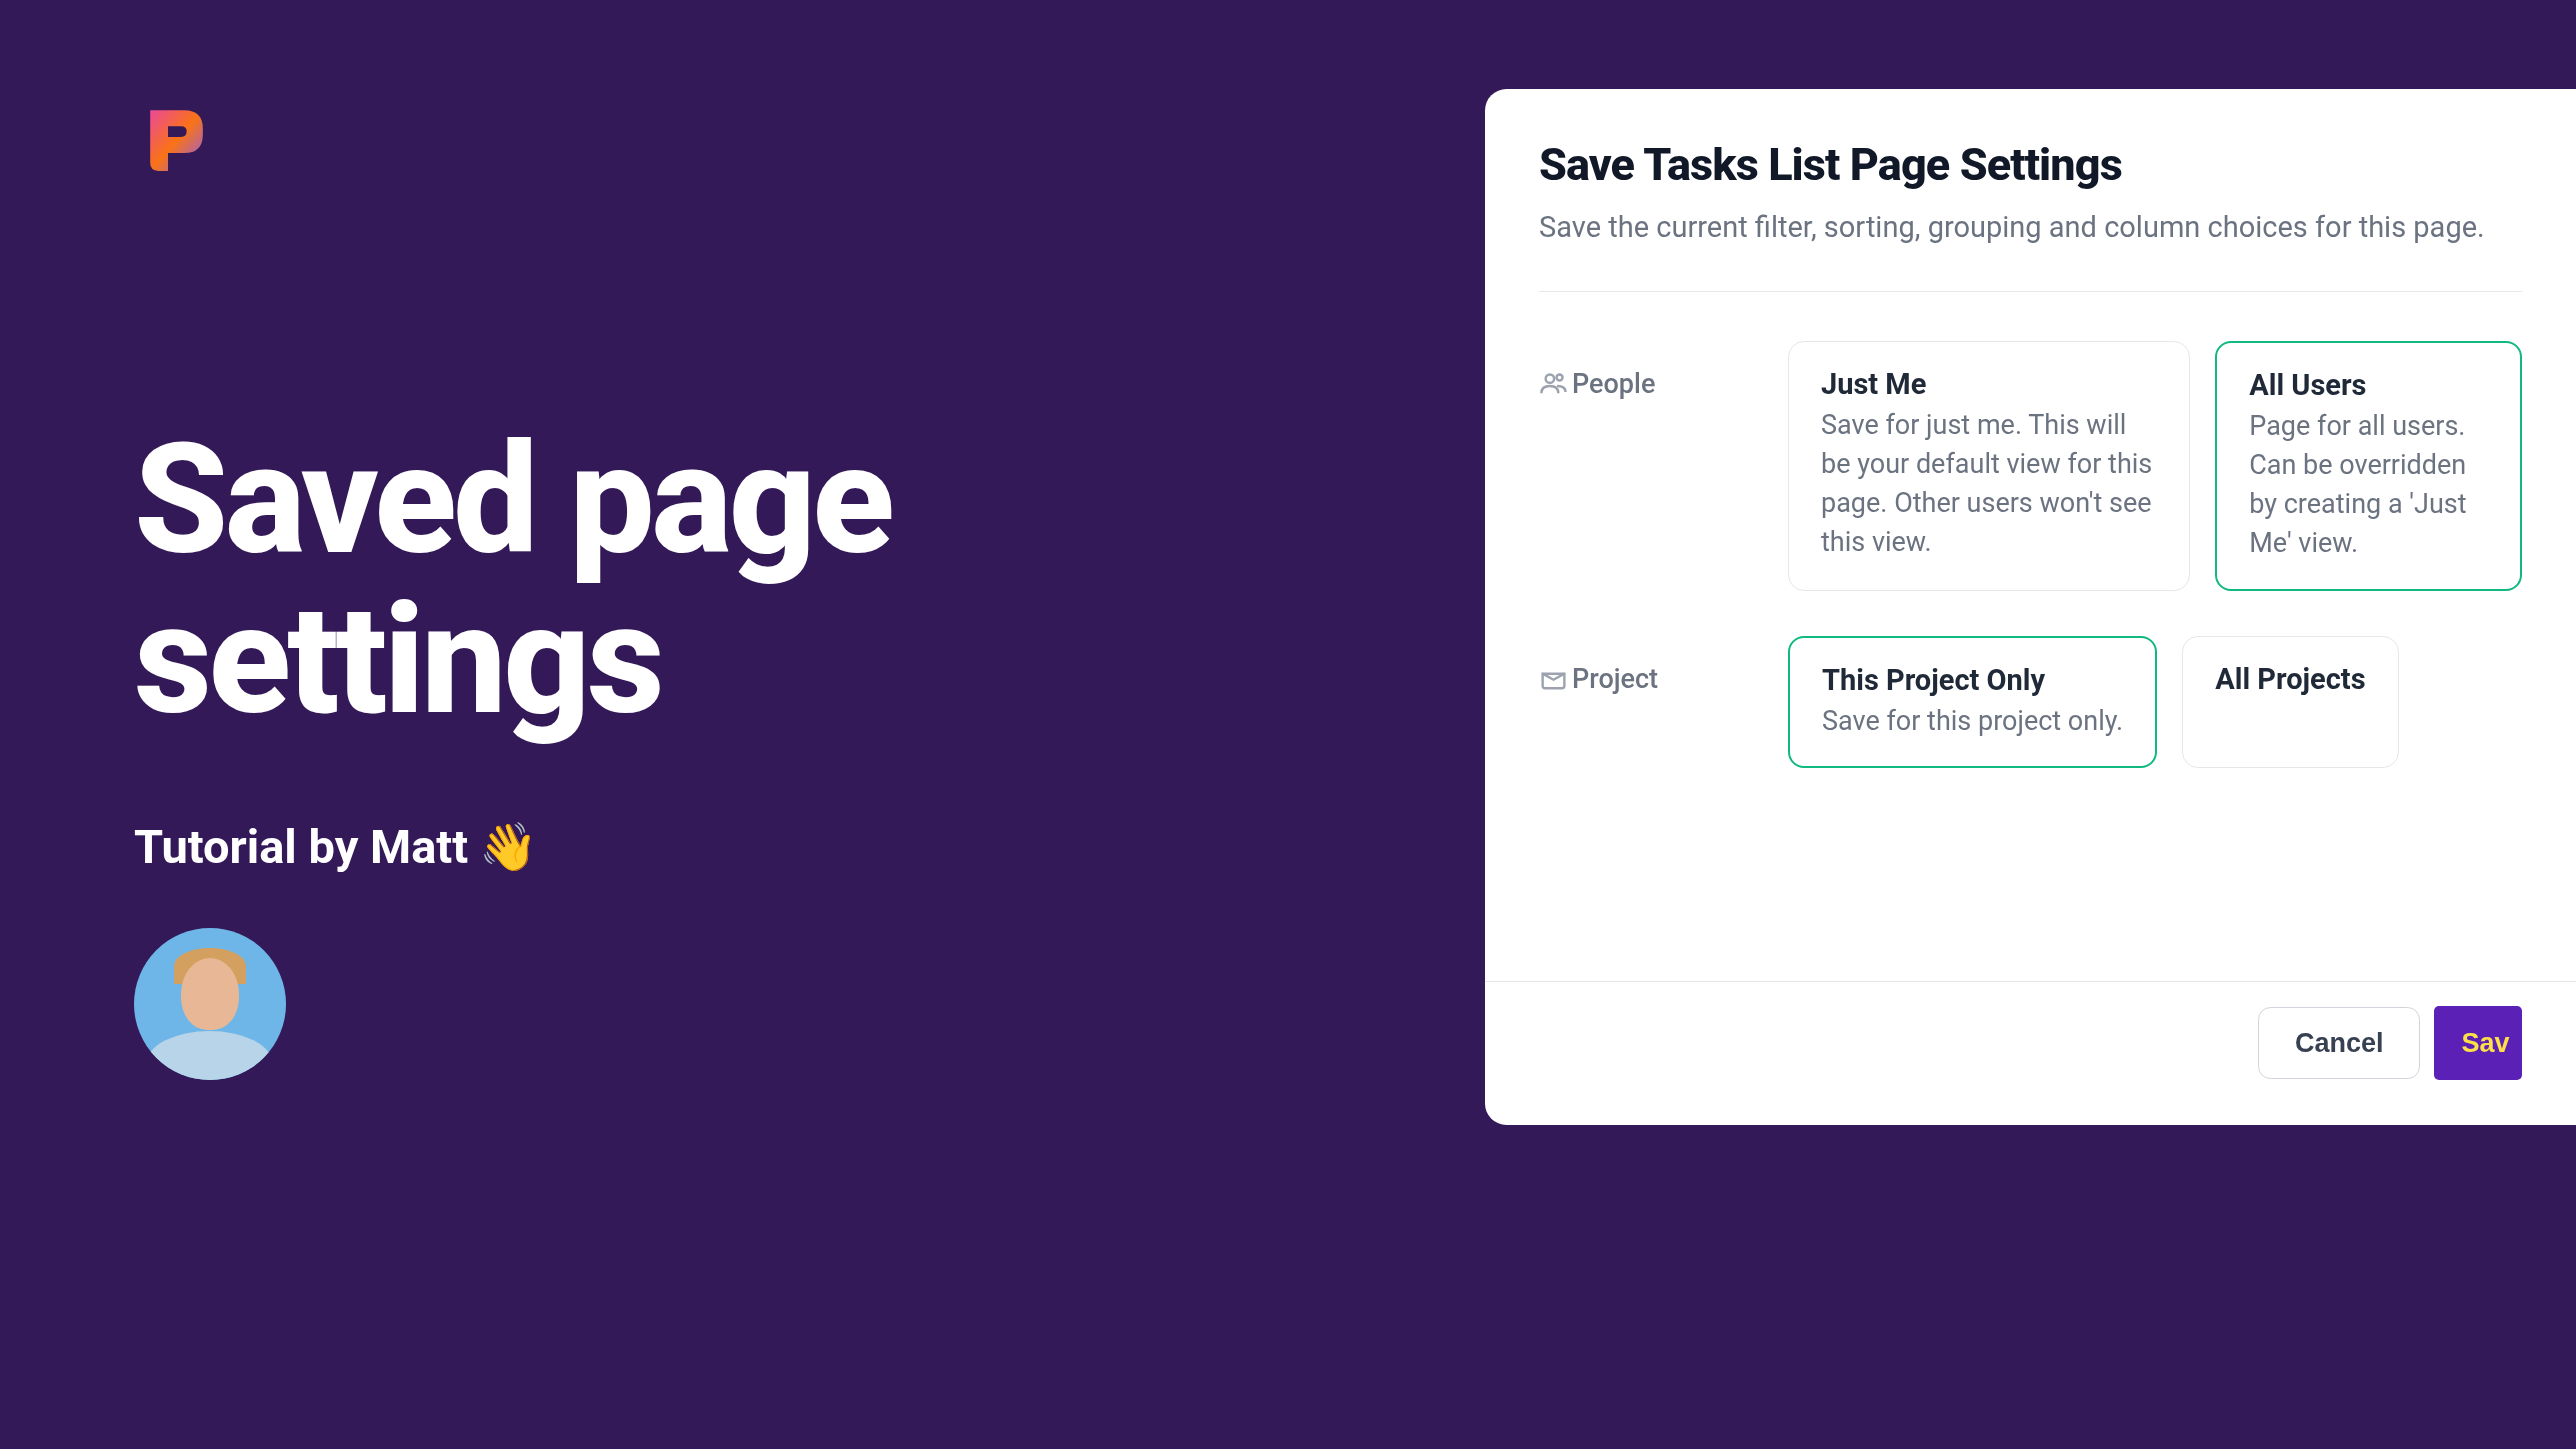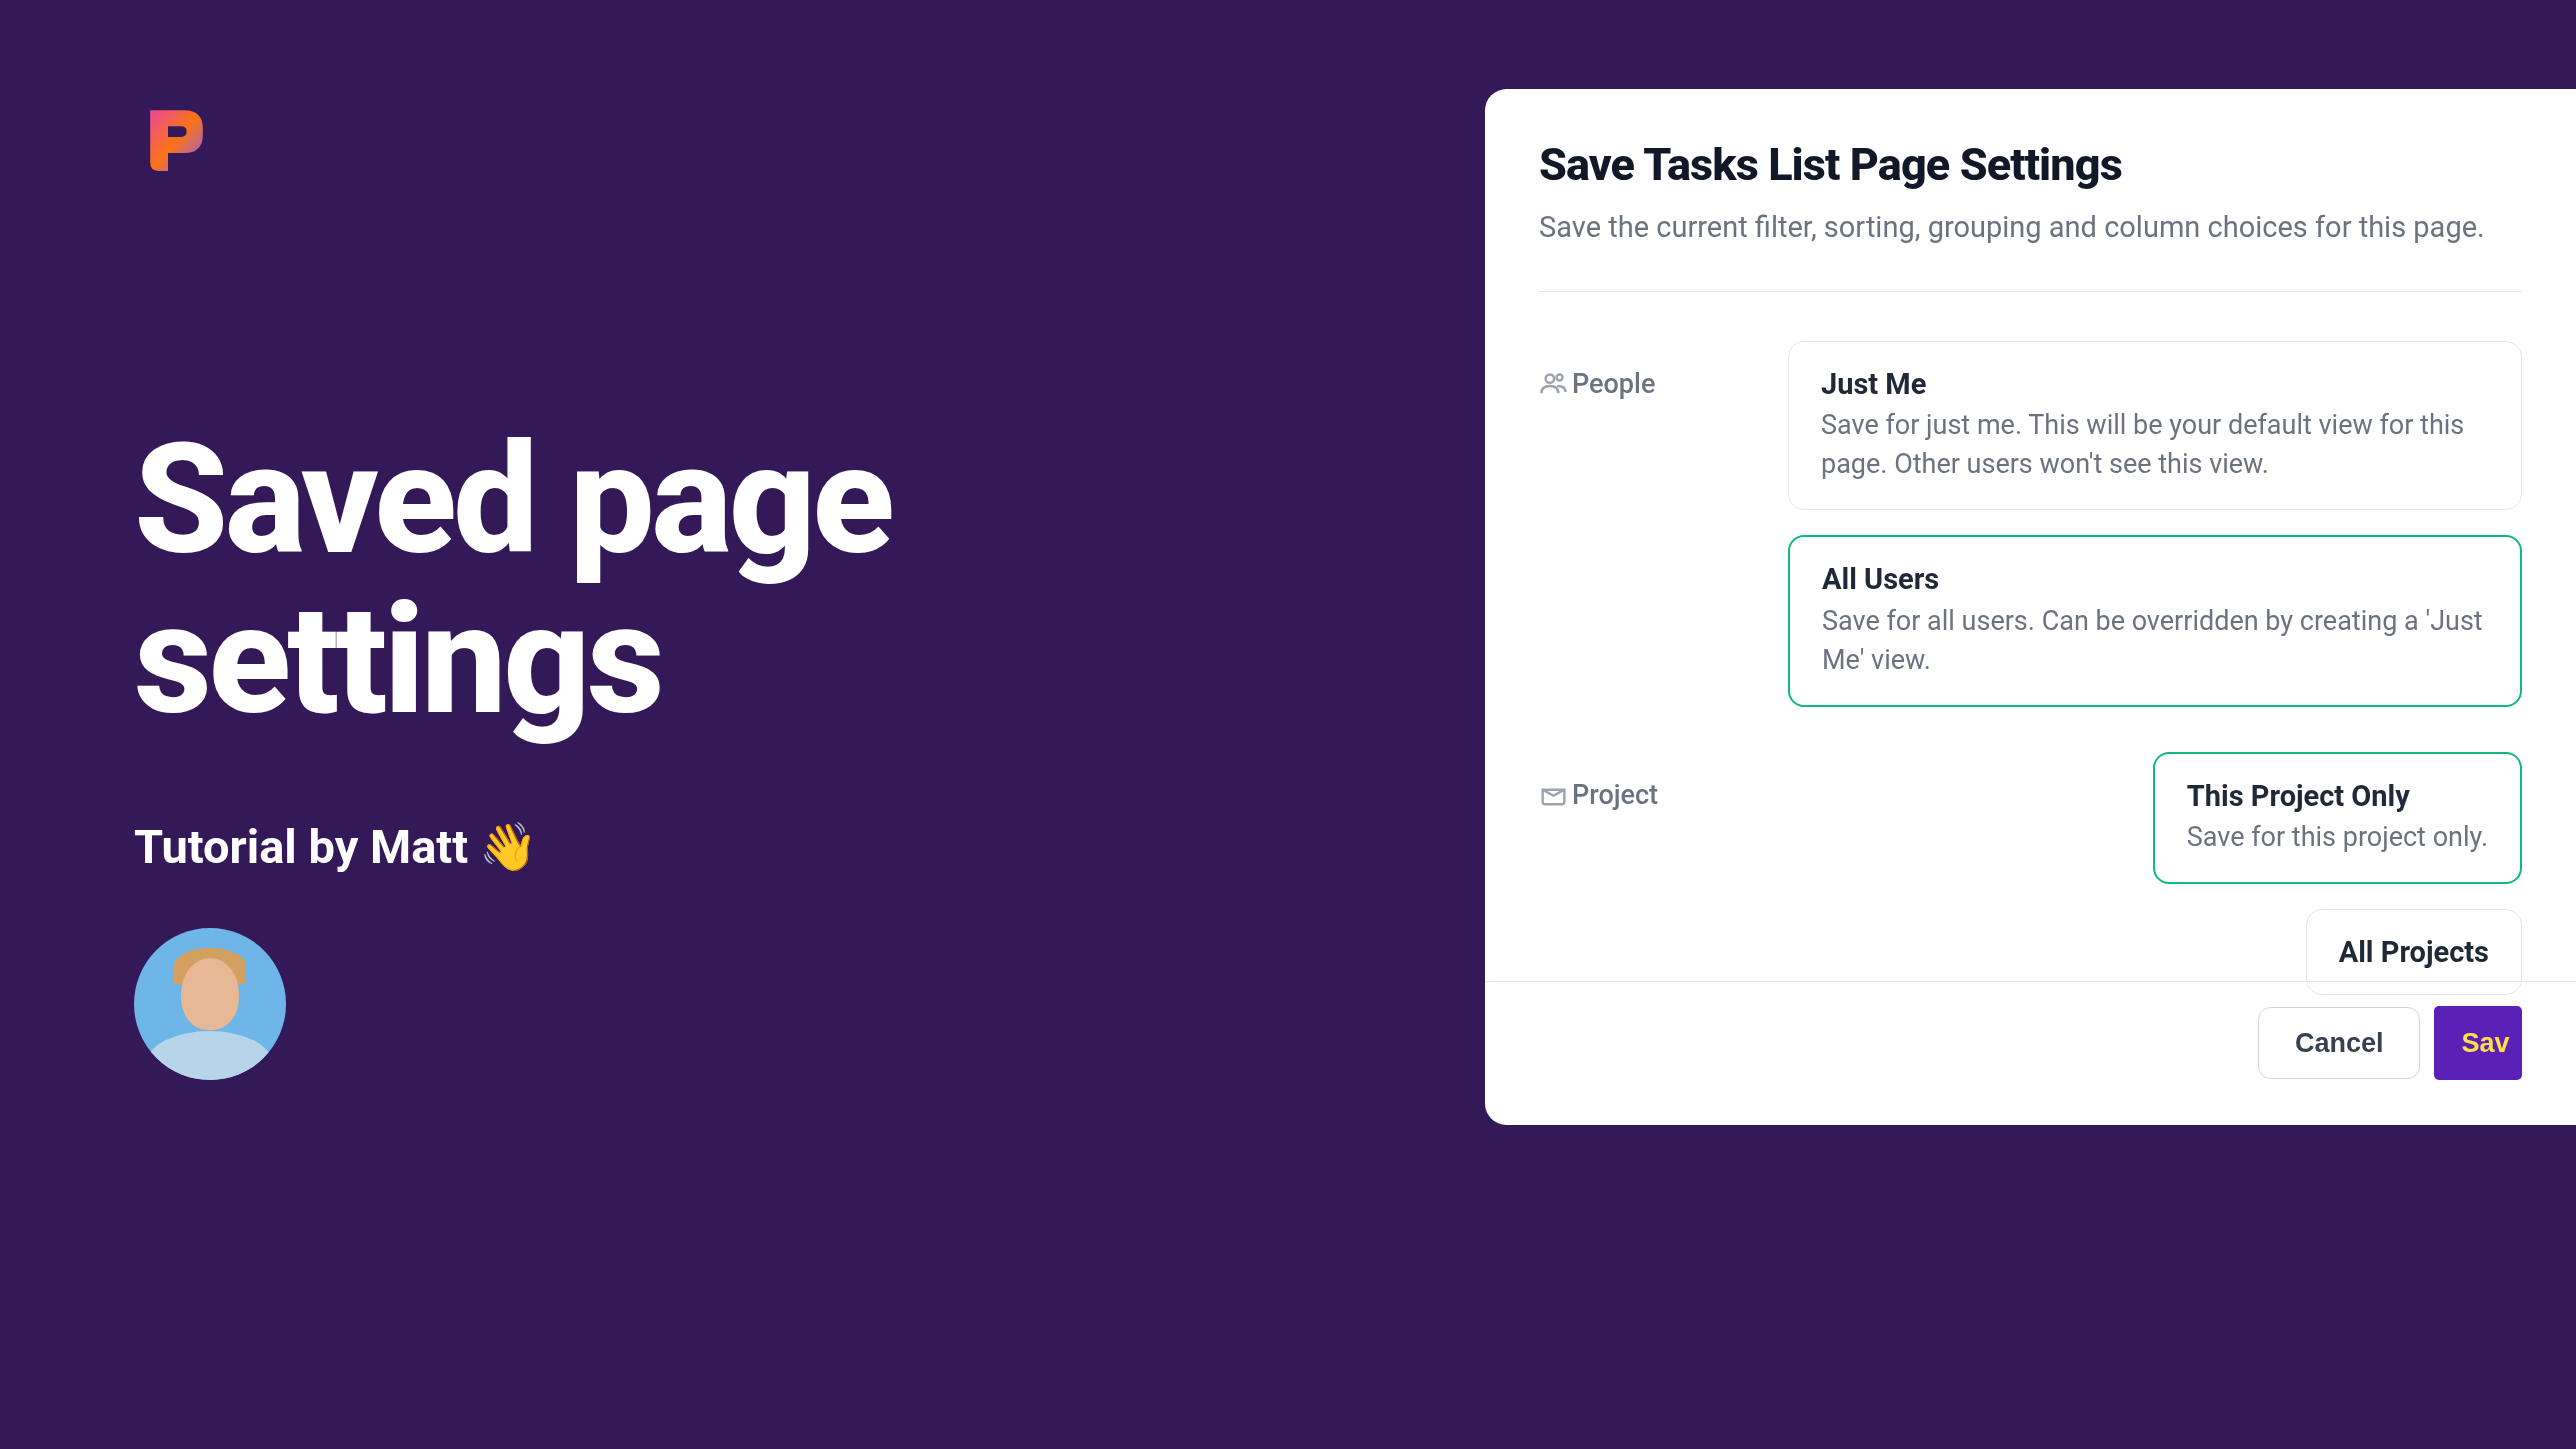--- a/index.html
+++ b/index.html
@@ -139,23 +139,21 @@
       font-weight: 500;
     }
     .setting-icon {
       width: 29px;
       height: 29px;
       flex-shrink: 0;
     }
     .setting-options {
       flex: 1;
       display: flex;
-      flex-direction: column;
       gap: 25px;
-      align-items: flex-end;
     }
     .option-card {
       border: 1.8px solid #e5e7eb;
       border-radius: 16px;
       padding: 25px 32px;
       cursor: pointer;
     }
     .option-card.selected {
       border: 2.7px solid #10b981;
     }
@@ -257,21 +255,21 @@
       </svg>
       <span class="setting-label-text">People</span>
     </div>
     <div class="setting-options">
       <div class="option-card">
         <div class="option-title">Just Me</div>
         <div class="option-desc">Save for just me. This will be your default view for this page. Other users won't see this view.</div>
       </div>
       <div class="option-card selected">
         <div class="option-title">All Users</div>
-        <div class="option-desc">Save for all users. Can be overridden by creating a 'Just Me' view.</div>
+        <div class="option-desc">Page for all users. Can be overridden by creating a 'Just Me' view.</div>
       </div>
     </div>
   </div>
 
   <div class="setting-row">
     <div class="setting-label">
       <svg class="setting-icon" viewBox="0 0 24 24" fill="none" stroke="#9ca3af" stroke-width="2">
         <path d="M 3 8 L 3 18 Q 3 20 5 20 L 19 20 Q 21 20 21 18 L 21 8 Z"></path>
         <path d="M 3 8 L 12 13 L 21 8"></path>
       </svg>

